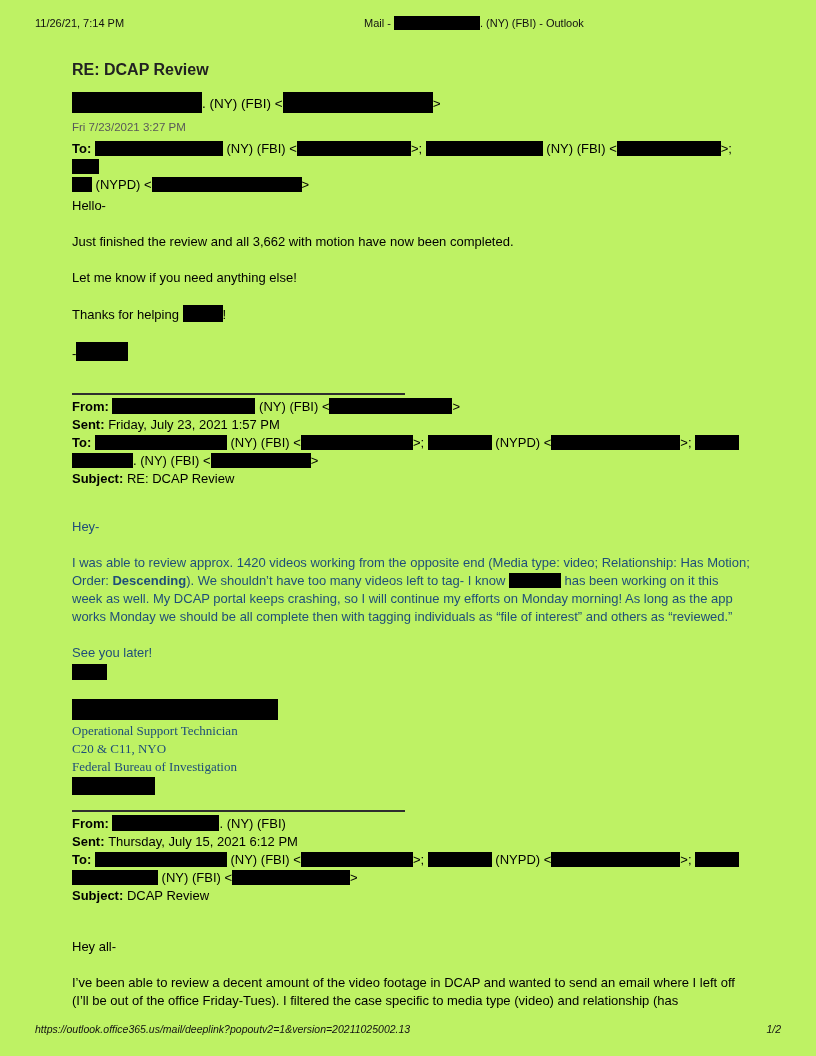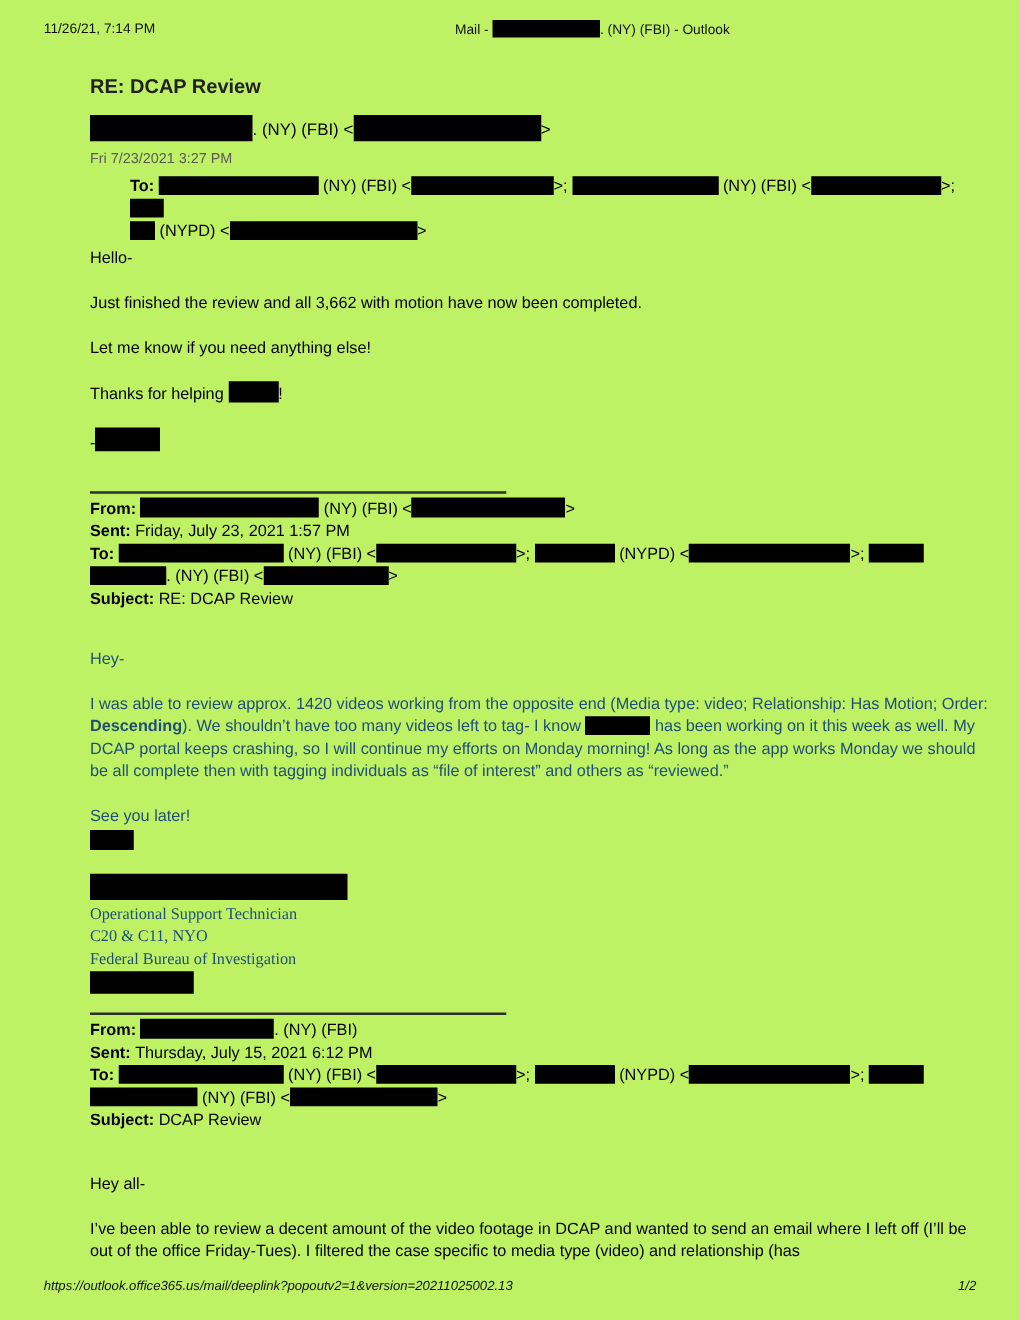--- a/index.html
+++ b/index.html
@@ -9,29 +9,29 @@
     background:#bef264;
     font-family:"Liberation Sans", sans-serif;
     color:#000;
     overflow:hidden;
   }
   .print-header{
     position:absolute;top:16px;left:35px;right:35px;
     font-size:11px;color:#111;line-height:14px;
   }
   .ph-title{position:absolute;left:329px;top:0;white-space:nowrap;}
-  .content{padding:60px 24px 0 72px;}
+  .content{padding:60px 64px 0 72px;}
   h1.subject{
     margin:0;font-size:16px;font-weight:600;color:#222;
     line-height:20px;
   }
   .seg{font-size:13px;line-height:18px;}
   .sender{margin-top:12px;font-size:13.5px;line-height:22px;}
   .date{margin-top:5px;font-size:11.5px;color:#595959;line-height:14px;}
-  .to1{margin-top:6px;margin-left:32px;}
+  .to1{margin-top:6px;}
   .p{margin-top:18px;}
   .hello{margin-top:3px;}
   .blue{color:var(--quoted-blue,#1F4E79);}
   .divider{margin-top:30px;width:333px;height:0;border-bottom:2px solid #2e2e2e;margin-bottom:3px;}
   .d2{margin-top:13px;}
   .greet1{margin-top:30px;}
   .greet2{margin-top:33px;}
   .sigline{font-size:13px;line-height:18px;font-family:Liberation Serif, serif;}
   .mt2{margin-top:2px;}
   .mt17{margin-top:17px;}

